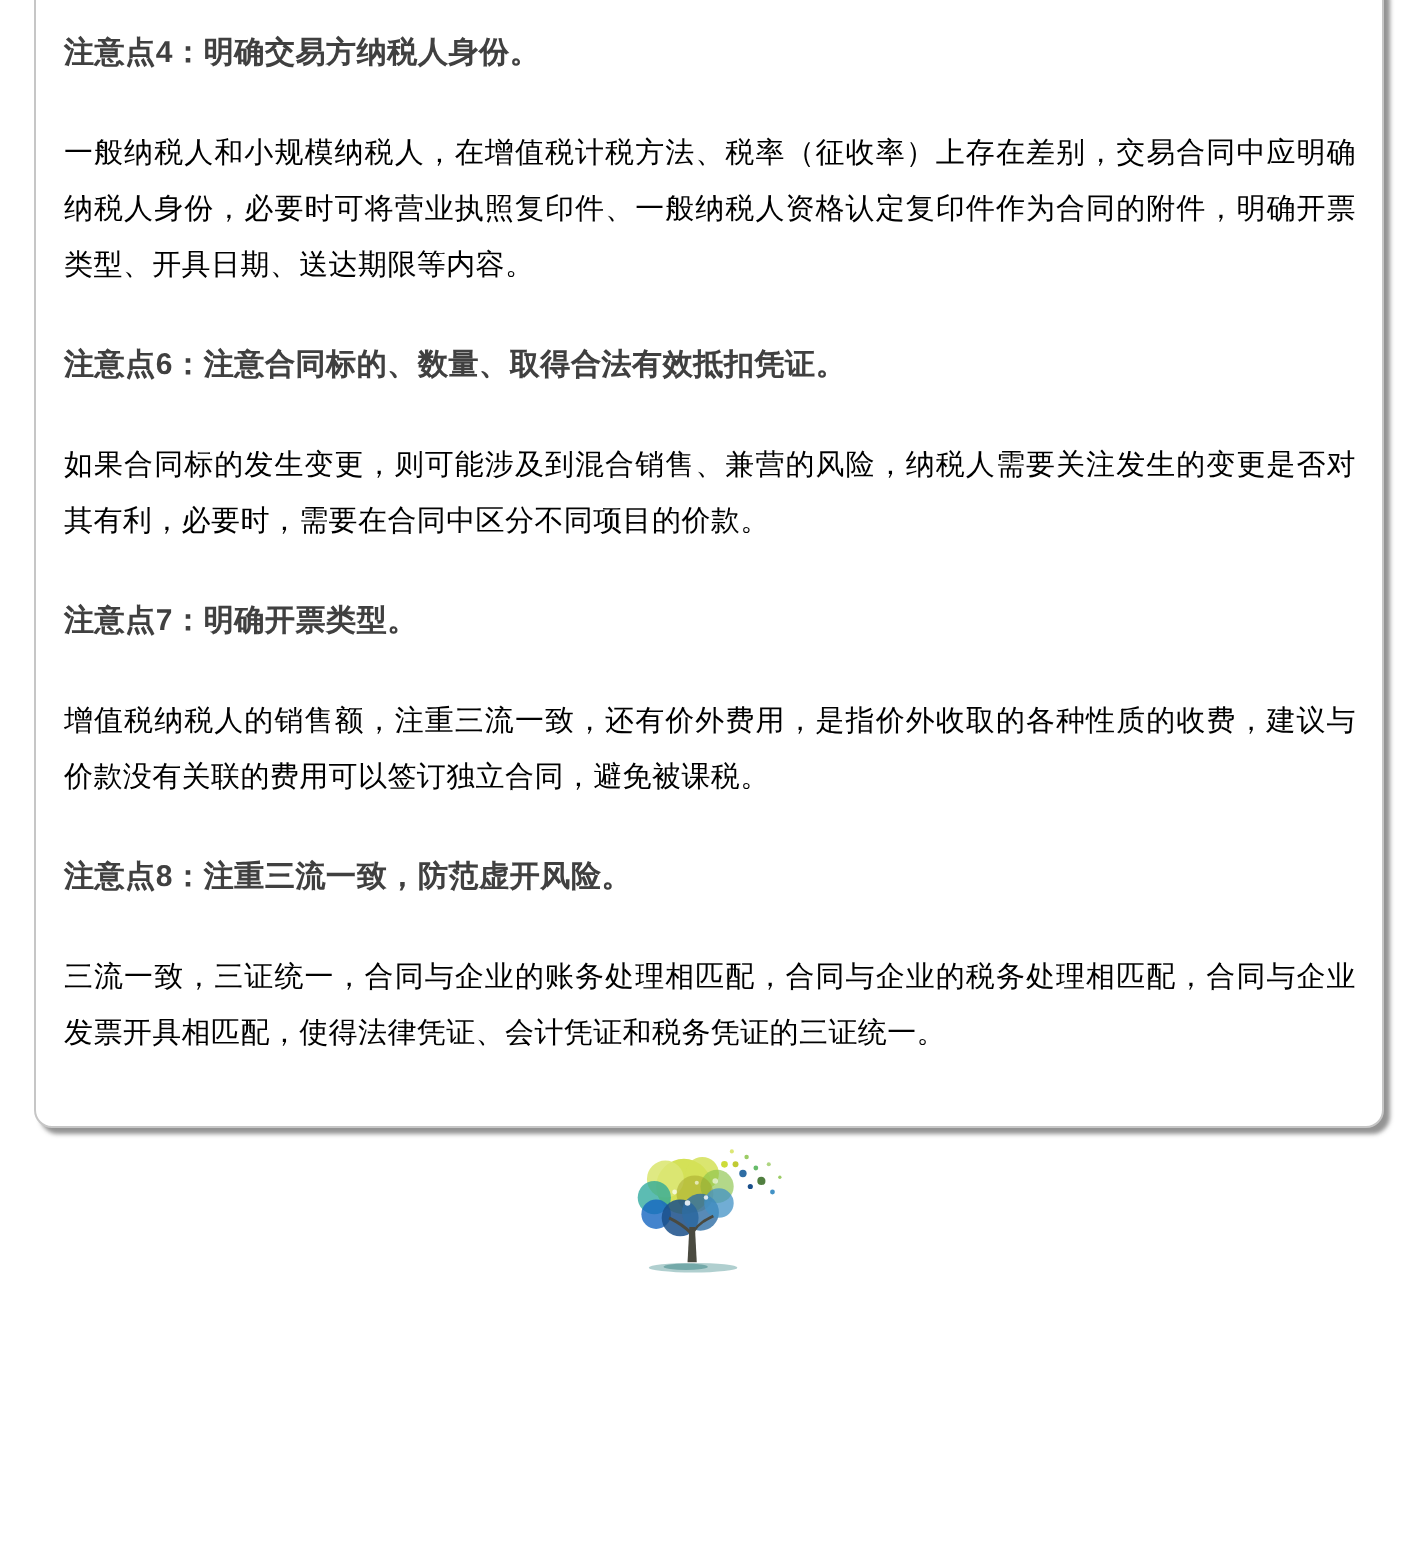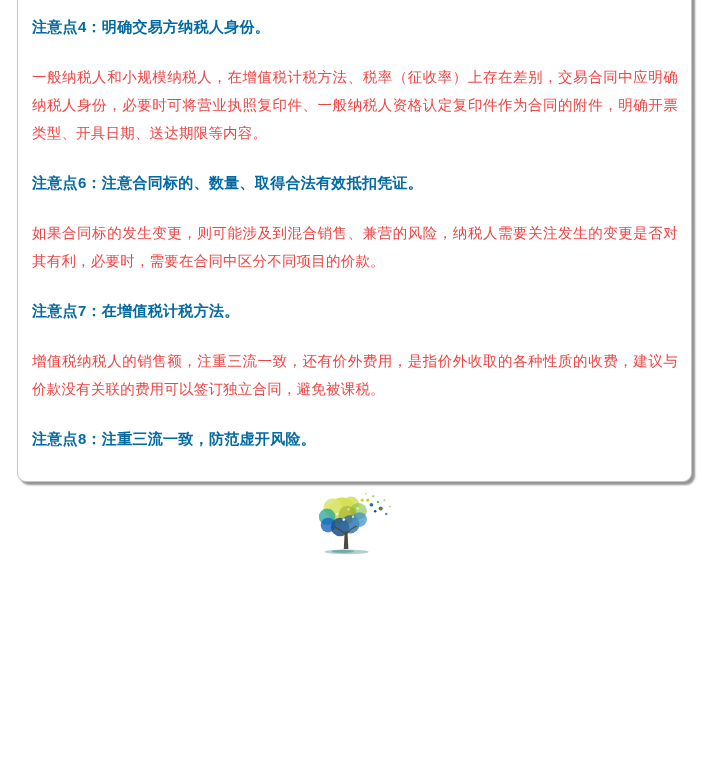--- a/index.html
+++ b/index.html
@@ -19,28 +19,28 @@
     padding: 2px 13px 6px 14px;
     background: #ffffff;
     border: 1px solid #c6c6c6;
     border-radius: 9px;
     box-shadow: 3px 3px 2px rgba(60,60,60,0.55);
   }
   .section-heading {
     font-size: 15px;
     line-height: 20px;
     font-weight: bold;
-    color: #0369a1;
+    color: #404040;
     margin: 26px 0;
     letter-spacing: 0.3px;
   }
   .section-body {
     font-size: 14.5px;
     line-height: 28px;
-    color: #ef4444;
+    color: #000000;
     margin: 26px 0;
     text-align: justify;
     letter-spacing: 0.2px;
   }
   .footer-decoration {
     width: 706px;
     display: flex;
     justify-content: center;
     margin-top: 8px;
   }
@@ -57,26 +57,27 @@
 
   <div class="section">
   </div>
 
   <div class="section">
     <div class="section-heading">注意点6：注意合同标的、数量、取得合法有效抵扣凭证。</div>
     <div class="section-body">如果合同标的发生变更，则可能涉及到混合销售、兼营的风险，纳税人需要关注发生的变更是否对其有利，必要时，需要在合同中区分不同项目的价款。</div>
   </div>
 
   <div class="section">
-    <div class="section-heading">注意点7：在增值税计税方法。</div>
+    <div class="section-heading">注意点7：明确开票类型。</div>
     <div class="section-body">增值税纳税人的销售额，注重三流一致，还有价外费用，是指价外收取的各种性质的收费，建议与价款没有关联的费用可以签订独立合同，避免被课税。</div>
   </div>
 
   <div class="section">
     <div class="section-heading">注意点8：注重三流一致，防范虚开风险。</div>
+    <div class="section-body">三流一致，三证统一，合同与企业的账务处理相匹配，合同与企业的税务处理相匹配，合同与企业发票开具相匹配，使得法律凭证、会计凭证和税务凭证的三证统一。</div>
   </div>
 
 </div>
 
 <div class="footer-decoration">
   <span>
     <svg width="94" height="72" viewBox="0 0 100 78" xmlns="http://www.w3.org/2000/svg">
 
       <circle cx="38" cy="23" r="15" fill="#cddc39" opacity="0.85"></circle>
       <circle cx="28" cy="19" r="10" fill="#dce775" opacity="0.9"></circle>

